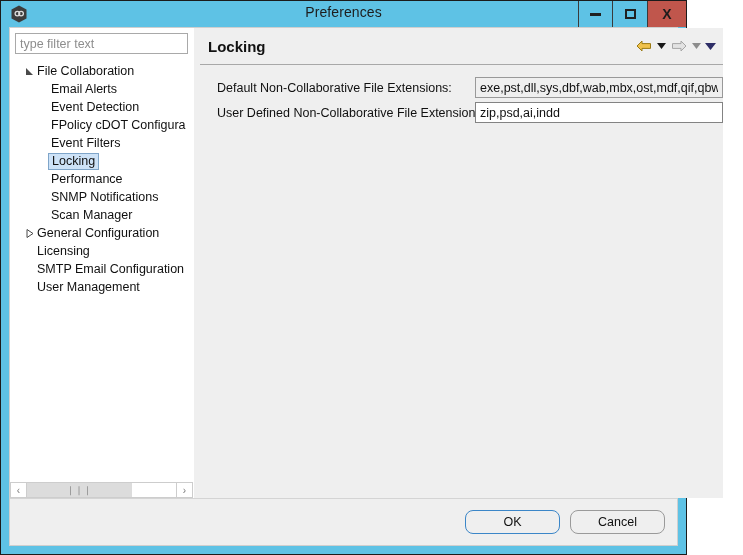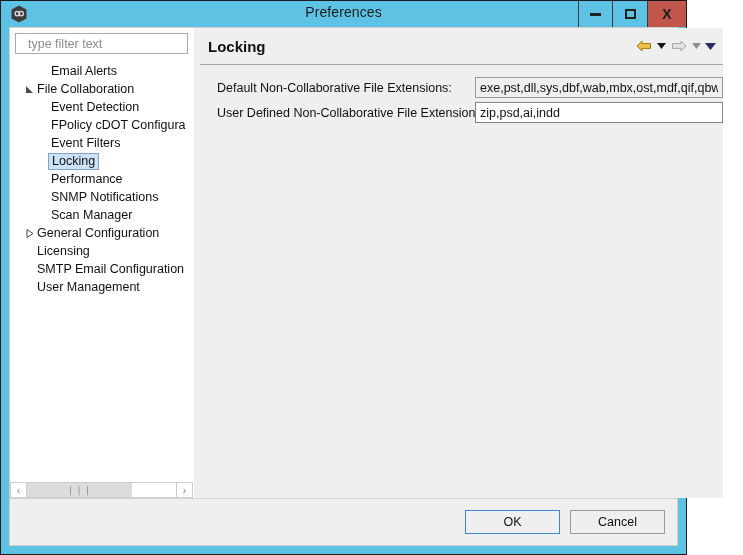--- a/index.html
+++ b/index.html
@@ -128,21 +128,21 @@
   }
   .filter-input {
     width: 100%;
     height: 21px;
     box-sizing: border-box;
     border: 1px solid #a9a9a9;
     background: #ffffff;
     font-size: 12.5px;
     font-family: "Liberation Sans", sans-serif;
     color: #8d8d8d;
-    padding: 0 12px;
+    padding: 0 4px;
     outline: none;
   }
   .filter-input::placeholder { color: #8d8d8d; opacity: 1; }
 
   .tree {
     flex: 1 1 auto;
     overflow: hidden;
     padding-top: 8px;
     background: #ffffff;
     position: relative;
@@ -324,20 +324,21 @@
     height: 24px;
     font-size: 12.5px;
     font-family: "Liberation Sans", sans-serif;
     color: #101010;
     background: #efefef;
     box-sizing: border-box;
     display: flex;
     align-items: center;
     justify-content: center;
     cursor: default;
+    border-radius: 8px;
   }
   .dlg-btn.primary { border: 1px solid #3b86c8; }
   .dlg-btn.secondary { border: 1px solid #9a9a9a; }
 </style>
 </head>
 <body>
 
 <div class="window">
 
   <div class="titlebar">
@@ -367,32 +368,32 @@
   <div class="dialog-body">
 
     <div class="content-area">
 
       <div class="left-pane">
         <div class="filter-wrap">
           <input class="filter-input" type="text" placeholder="type filter text" style="">
         </div>
 
         <div class="tree" id="tree">
-            <div class="tree-row lvl1">
-              <span class="tree-label">Email Alerts</span>
-            </div>
             <div class="tree-row lvl0">
               <span class="tw-arrow">
                 <svg width="9" height="9" viewBox="0 0 9 9">
                   <polygon points="1,1 8,8 1,8" fill="#4a4a4a"></polygon>
                 </svg>
               </span>
               <span class="tree-label">File Collaboration</span>
             </div>
             <div class="tree-row lvl1">
+              <span class="tree-label">Email Alerts</span>
+            </div>
+            <div class="tree-row lvl1">
               <span class="tree-label">Event Detection</span>
             </div>
             <div class="tree-row lvl1">
               <span class="tree-label">FPolicy cDOT Configura</span>
             </div>
             <div class="tree-row lvl1">
               <span class="tree-label">Event Filters</span>
             </div>
             <div class="tree-row lvl1 selected">
               <span class="tree-label">Locking</span>

